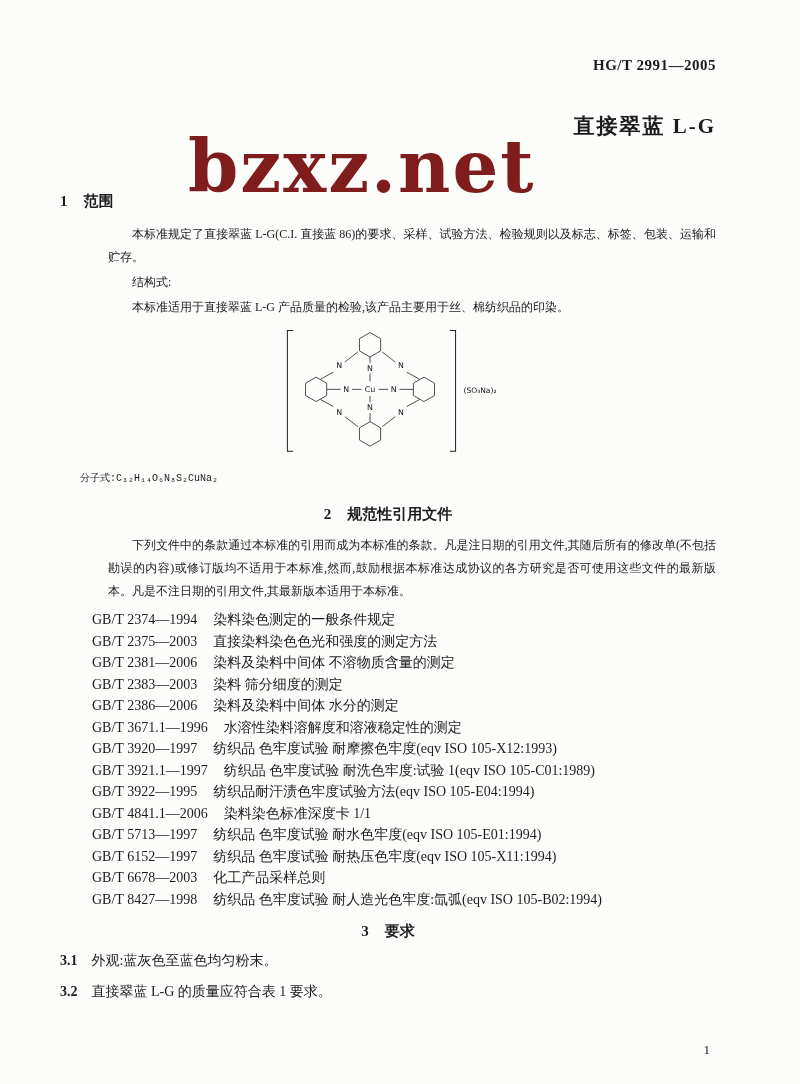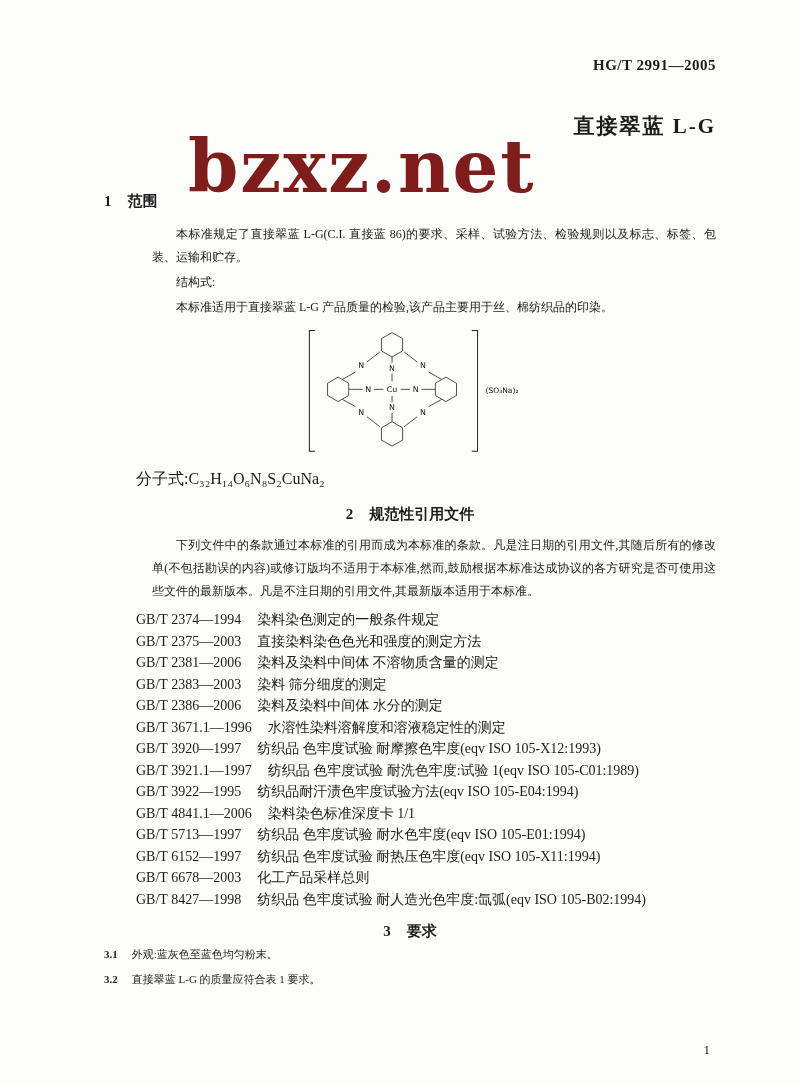--- a/index.html
+++ b/index.html
@@ -17,43 +17,43 @@
     position:absolute; left:188px; top:124px;
     font-family:"DejaVu Serif",serif;
     font-weight:bold;
     font-size:72px;
     letter-spacing:2px;
     color:#7f1d1d;
     z-index:0;
     user-select:none;
     white-space:nowrap;
   }
-  .content { position:relative; z-index:1; padding:56px 84px 0 104px; }
+  .content { position:relative; z-index:1; padding:56px 84px 0 60px; }
   .doc-header { text-align:right; }
   .doc-number { font-size:15px; font-weight:bold; letter-spacing:0.5px; }
   .doc-title {
     margin-top:38px; text-align:right;
     font-size:21px; font-weight:bold; letter-spacing:2px;
   }
   .sec-head { font-size:15px; font-weight:bold; }
   .sec-head .sec-num { margin-right:16px; }
   #sec1-head { margin-top:52px; }
   #sec2-head { margin-top:16px;text-align:center; }
   #sec3-head { margin-top:12px;text-align:center; }
   p.body { font-size:12px; line-height:23px; text-align:justify;margin-left:48px; }
   .indent { text-indent:2em; }
   .mt12 { margin-top:12px; }
   .mt2 { margin-top:2px; }
   .mt10 { margin-top:10px; }
   .figure { width:fit-content; margin:4px auto; }
-  .formula-line { margin-left:2em; font-size:16px; line-height:21px; }
+  .formula-line { margin-left:2em; font-size:10px; line-height:21px;font-family:Liberation Mono, monospace; }
   .ref-list { list-style:none; margin:6px 0 0 2em; }
   .ref-list li { font-size:14px; line-height:21.5px; white-space:nowrap; }
   .ref-title { margin-left:16px; }
-  .clause { margin-top:2px; font-size:11px; line-height:23px; }
+  .clause { margin-top:8px; font-size:14px; line-height:23px; }
   .clause-num { font-weight:bold; margin-right:14px; }
   .page-number { position:absolute; right:90px; bottom:26px; font-size:13px; z-index:1; }
   svg text { font-family:"DejaVu Sans","Liberation Sans",sans-serif; }
 </style>
 </head>
 <body>
 
 <div class="page">
 
   <div class="watermark">bzxz.net</div>

